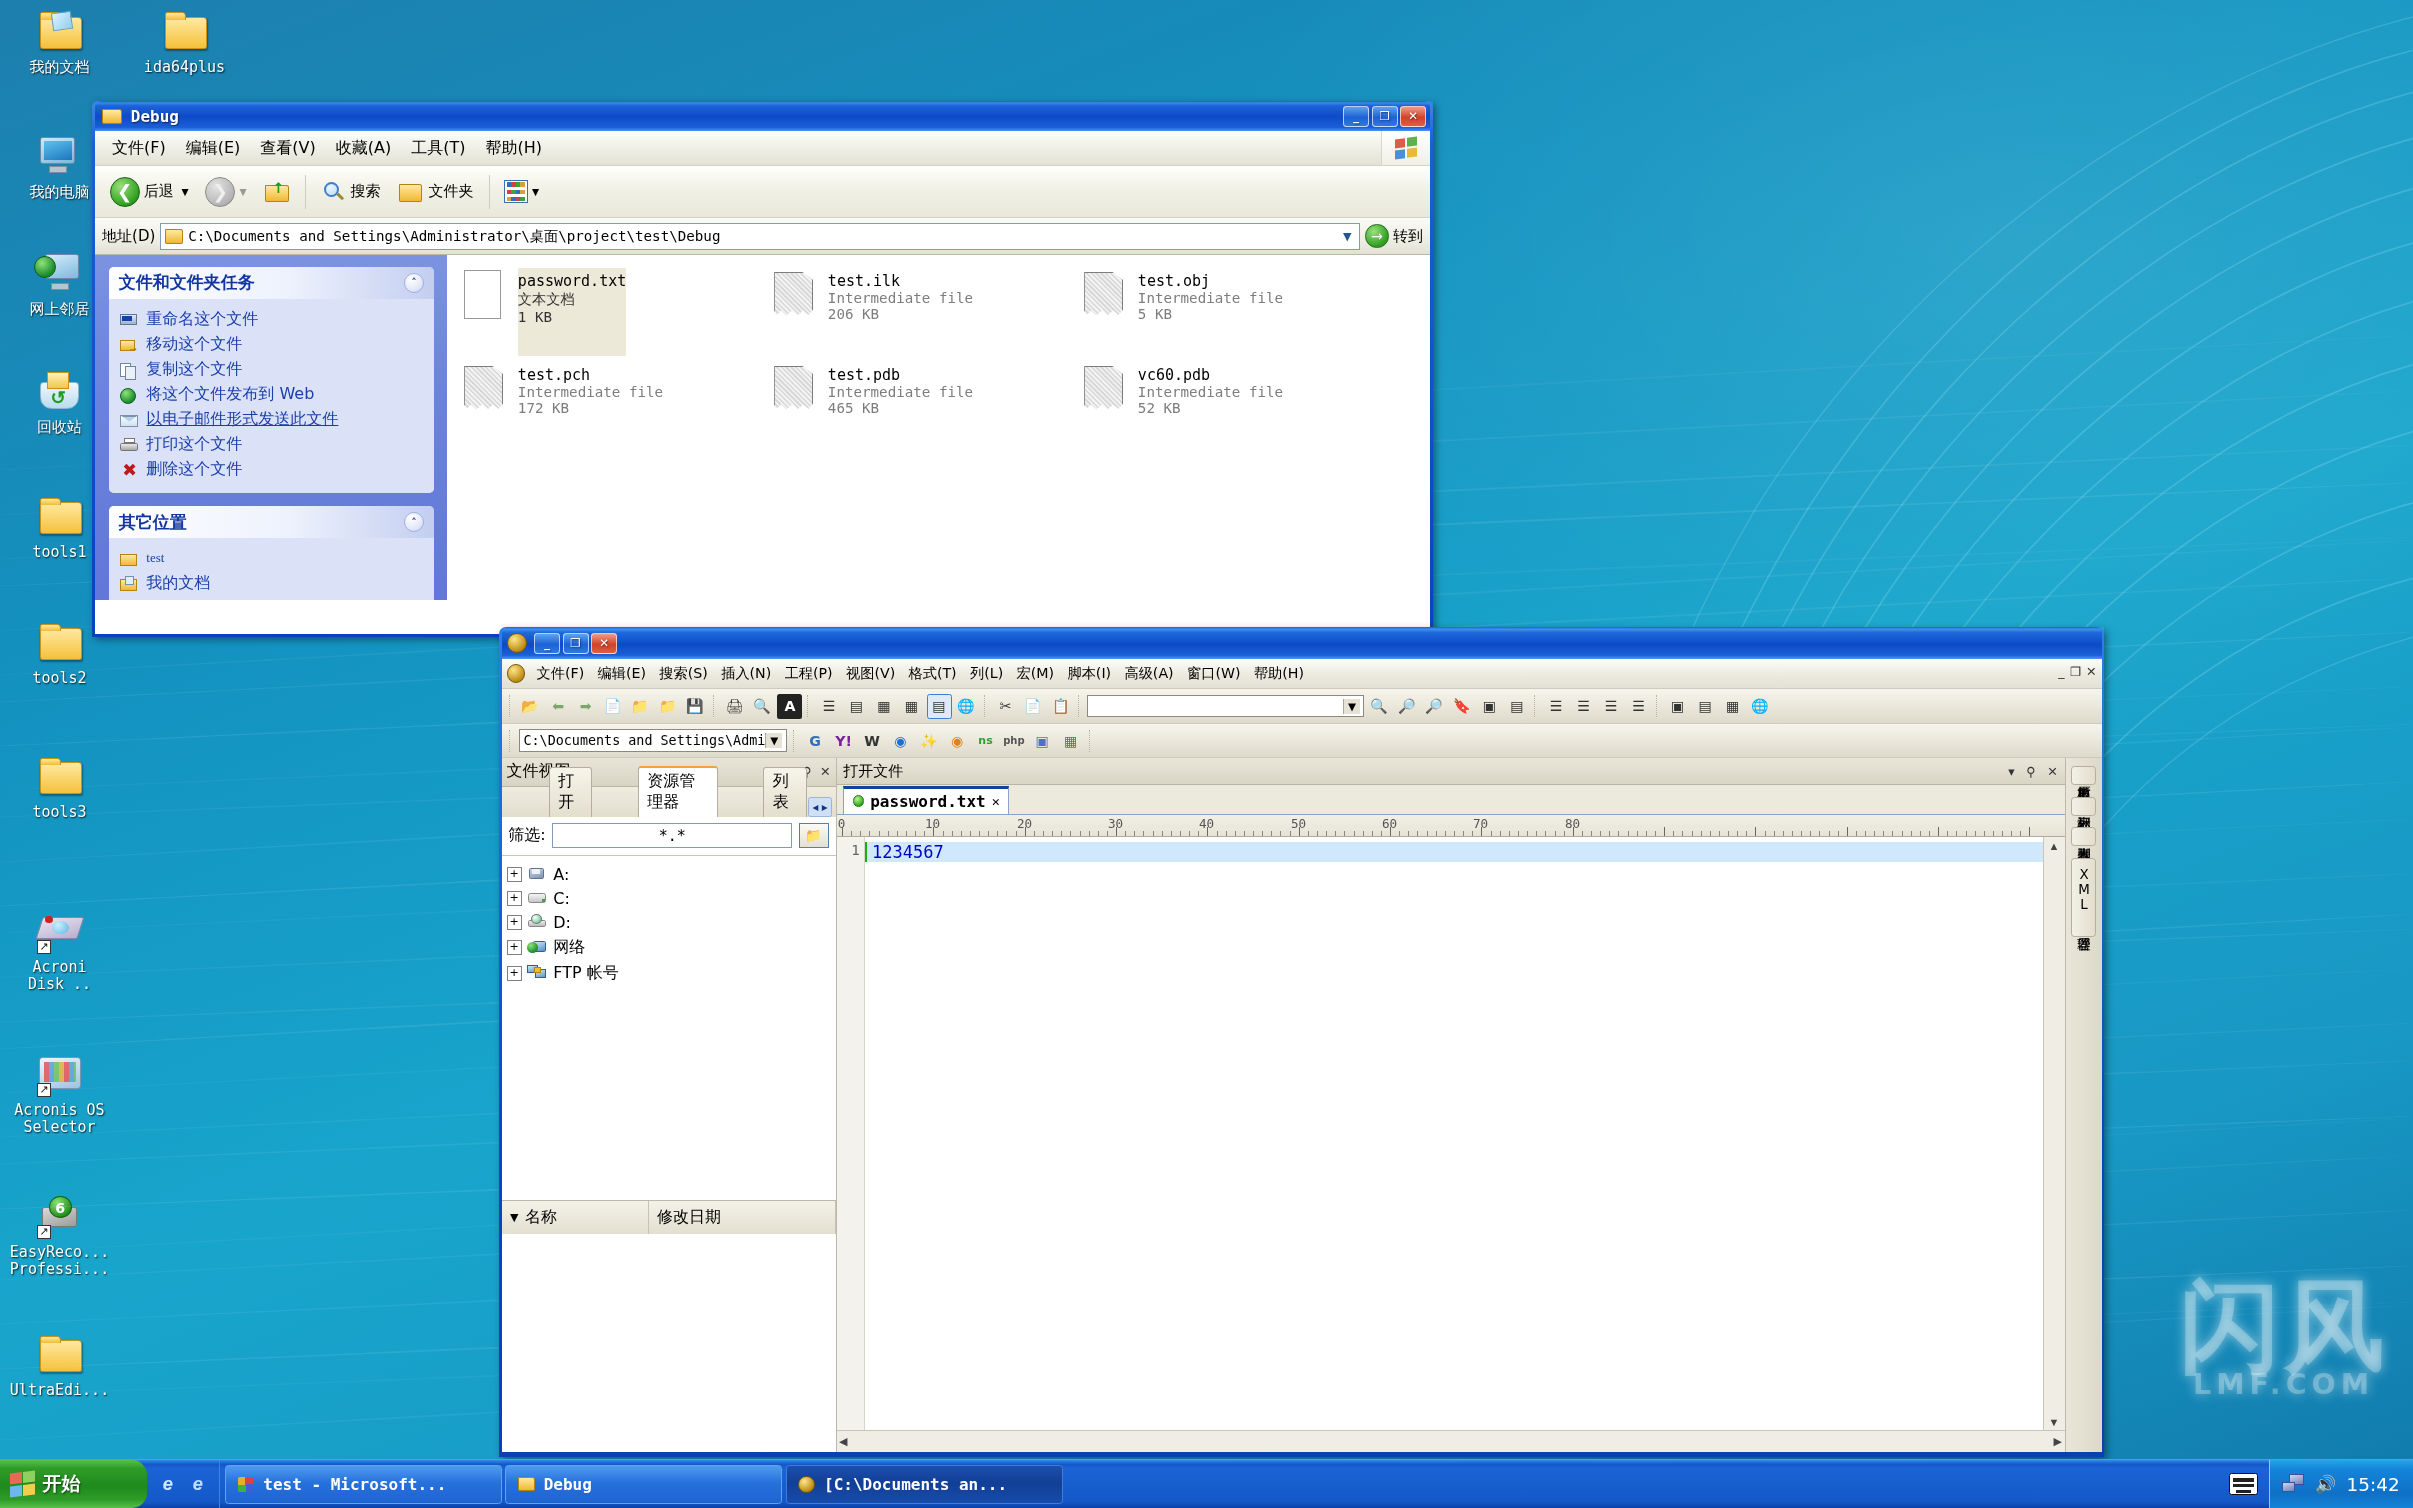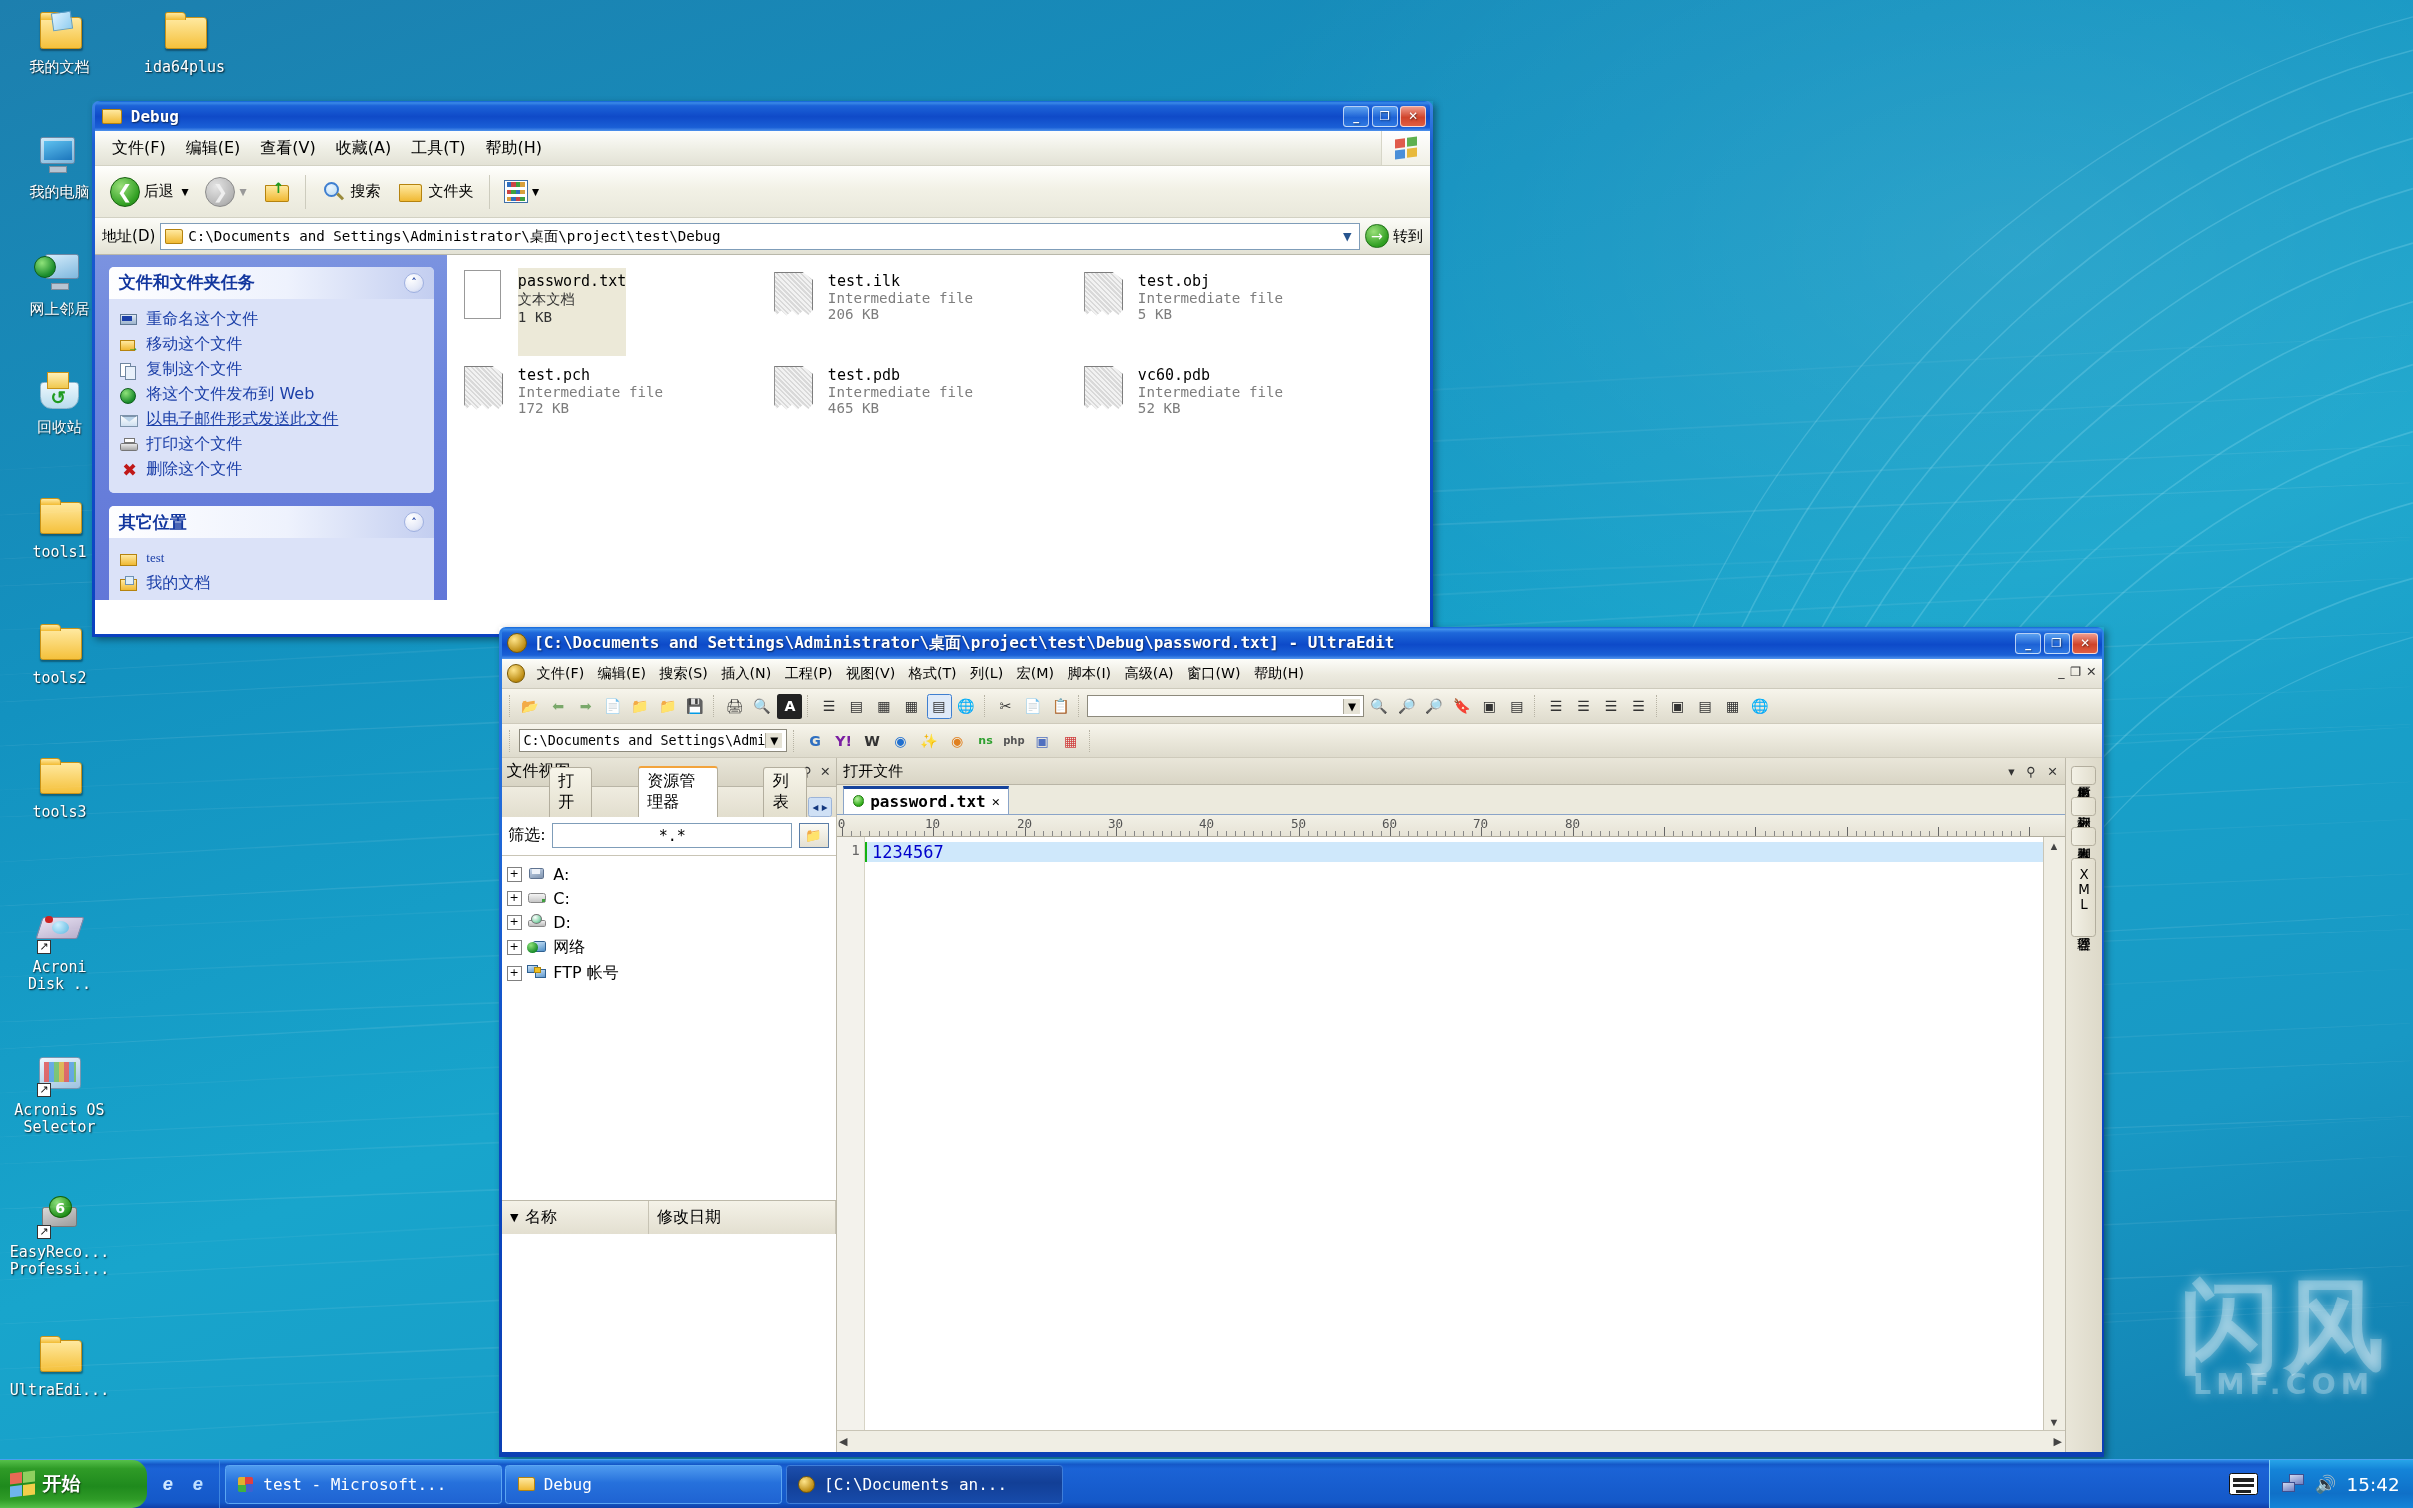--- a/index.html
+++ b/index.html
@@ -368,21 +368,21 @@
   .qlaunch{display:flex;align-items:center;gap:5px;padding:0 8.4px;
            border-right:0.8px solid #3d86e0;}
   .qlaunch .qi{width:25px;height:25px;border-radius:50%;display:flex;align-items:center;justify-content:center;
                font-size:15px;color:#fff;cursor:pointer;}
   #tasklist{flex:1;display:flex;align-items:center;gap:3.4px;padding:3.4px 5px;overflow:hidden;}
   .tbtask{
     display:flex;align-items:center;gap:7.5px;padding:0 10px;height:39px;min-width:277px;max-width:293px;
     background:linear-gradient(180deg,#4f9bef,#2671dc 45%,#1f63d2);
     border:0.8px solid #5ba6f2;border-radius:3.4px;color:#fff;font-size:16px;cursor:pointer;
     font-family:"DejaVu Sans Mono","Liberation Mono",monospace;
-    white-space:nowrap;overflow:hidden;
+    white-space:nowrap;overflow:hidden;font-weight:bold;
   }
   .tbtask.on{ background:linear-gradient(180deg,#1c4fae,#123f96 45%,#174bab); border-color:#3f7ed8;}
   .tbtask .lab{overflow:hidden;text-overflow:ellipsis;}
   .tbtask .ti{width:20px;height:20px;flex:none;display:flex;align-items:center;justify-content:center;font-size:13.4px;}
   #tray{
     display:flex;align-items:center;gap:10px;padding:0 13.4px 0 11.7px;
     background:linear-gradient(180deg,#27a4e8 0%,#1484d8 20%,#0f70c8 70%,#1484d8 100%);
     border-left:0.8px solid #7fd0f5;color:#fff;font-size:18.4px;
     font-family:"DejaVu Sans","Liberation Sans",sans-serif;
   }
@@ -795,21 +795,20 @@
       </div>
     </div>
   </div>
  </div>
 </div>
 
 <div class="xpwin" id="ultraedit">
  <div class="ue-frame" style="height:100%;">
   <div class="ue-title">
     <span style="display:inline-block;width:20px;height:20px;border-radius:50%;background:radial-gradient(circle at 35% 30%,#ffe58a,#b8860b 75%);border:0.8px solid #7a5a06;"></span>
-    <span class="ttxt" style="flex:1;overflow:hidden;text-overflow:ellipsis;">[C:\Documents and Settings\Administrator\桌面\project\test\Debug\password.txt] - UltraEdit</span>
     <span class="titlebtns">
       <span class="tbtn">_</span>
       <span class="tbtn">❐</span>
       <span class="tbtn close">✕</span>
     </span>
   </div>
 
   <div class="ue-body">
 
     <div class="ue-menubar">

